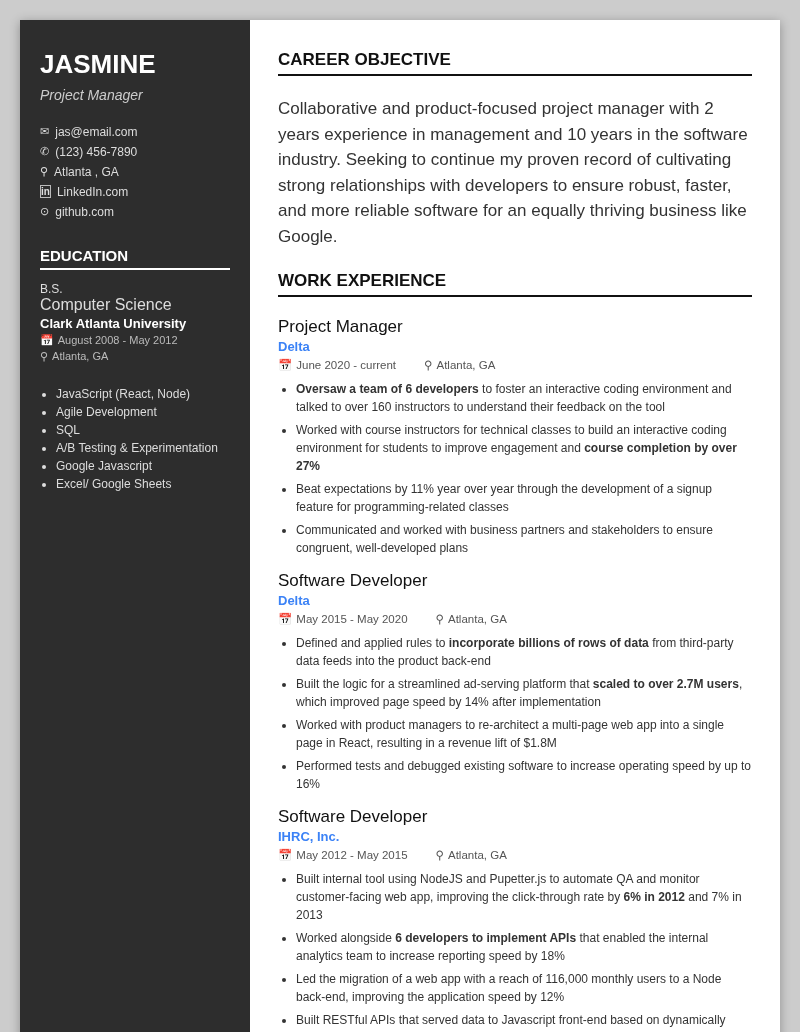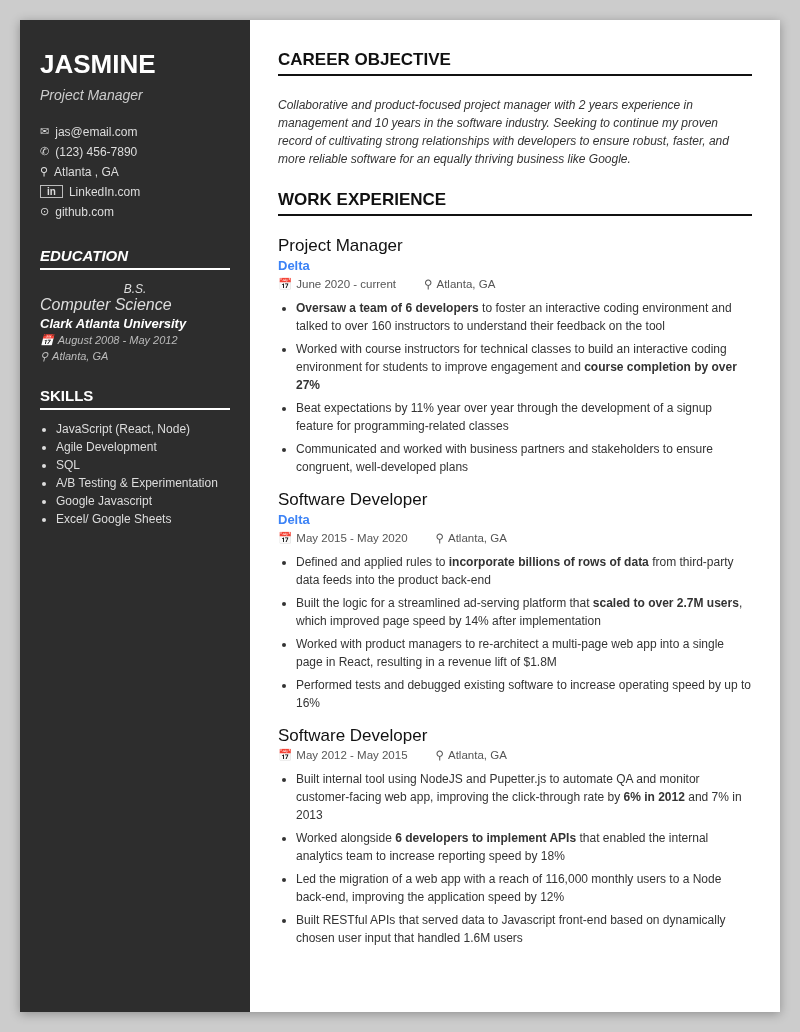--- a/index.html
+++ b/index.html
@@ -65,26 +65,24 @@
       font-size: 15px;
       font-weight: 900;
       color: #fff;
       text-transform: uppercase;
       margin-bottom: 12px;
       border-bottom: 2px solid #fff;
       padding-bottom: 4px;
     }
     .education-block {
       margin-bottom: 24px;
-      font-style: italic;
     }
     .edu-degree {
       font-size: 12px;
       color: #ddd;
-      text-align: center;
     }
     .edu-field {
       font-size: 16px;
       color: #ddd;
     }
     .edu-school {
       font-size: 13px;
       font-weight: 700;
       color: #fff;
       margin: 2px 0;
@@ -121,24 +119,23 @@
       text-transform: uppercase;
       color: #111;
       border-bottom: 2px solid #111;
       padding-bottom: 4px;
       margin-bottom: 20px;
     }
     .career-objective {
       margin-bottom: 22px;
     }
     .career-objective p {
-      font-size: 12px;
+      font-size: 17px;
       color: #333;
       line-height: 1.5;
-      font-style: italic;
     }
     .work-experience {
       margin-bottom: 10px;
     }
     .job-title {
       font-size: 17px;
       font-weight: 400;
       color: #111;
       margin-bottom: 2px;
     }
@@ -197,21 +194,21 @@
       </li>
       <li>
         <span class="contact-icon">✆</span>
         <span>(123) 456-7890</span>
       </li>
       <li>
         <span class="contact-icon">⚲</span>
         <span>Atlanta , GA</span>
       </li>
       <li>
-        <span class="contact-icon" style="font-size:10px; font-weight:bold; border:1px solid #bbb; padding:0 6px;text-align:center;">in</span>
+        <span class="contact-icon" style="font-size:10px; font-weight:bold; border:1px solid #bbb; padding:0 0;text-align:center;">in</span>
         <a href="#">LinkedIn.com</a>
       </li>
       <li>
         <span class="contact-icon">⊙</span>
         <a href="#">github.com</a>
       </li>
     </ul>
 
     <div class="education-block">
       <div class="section-title-sidebar">EDUCATION</div>
@@ -222,21 +219,20 @@
         <span>📅</span>
         <span>August 2008 - May 2012</span>
       </div>
       <div class="edu-location">
         <span>⚲</span>
         <span>Atlanta, GA</span>
       </div>
     </div>
 
     <div class="skills-section">
-      <div class="section-title-sidebar">SKILLS</div>
       <ul class="skills-list">
         <li>JavaScript (React, Node)</li>
         <li>Agile Development</li>
         <li>SQL</li>
         <li>A/B Testing &amp; Experimentation</li>
         <li>Google Javascript</li>
         <li>Excel/ Google Sheets</li>
       </ul>
     </div>
   </div>
@@ -288,20 +284,21 @@
         <ul class="job-bullets">
           <li>Defined and applied rules to <b>incorporate billions of rows of data</b> from third-party data feeds into the product back-end</li>
           <li>Built the logic for a streamlined ad-serving platform that <b>scaled to over 2.7M users</b>, which improved page speed by 14% after implementation</li>
           <li>Worked with product managers to re-architect a multi-page web app into a single page in React, resulting in a revenue lift of $1.8M</li>
           <li>Performed tests and debugged existing software to increase operating speed by up to 16%</li>
         </ul>
       </div>
 
       <div class="job-block">
         <div class="job-title">Software Developer</div>
+        <div class="company">IHRC, Inc.</div>
         <div class="job-meta">
           <span class="job-meta-item">
             <span>📅</span>
             May 2012 - May 2015
           </span>
           <span class="job-meta-item">
             <span>⚲</span>
             Atlanta, GA
           </span>
         </div>

